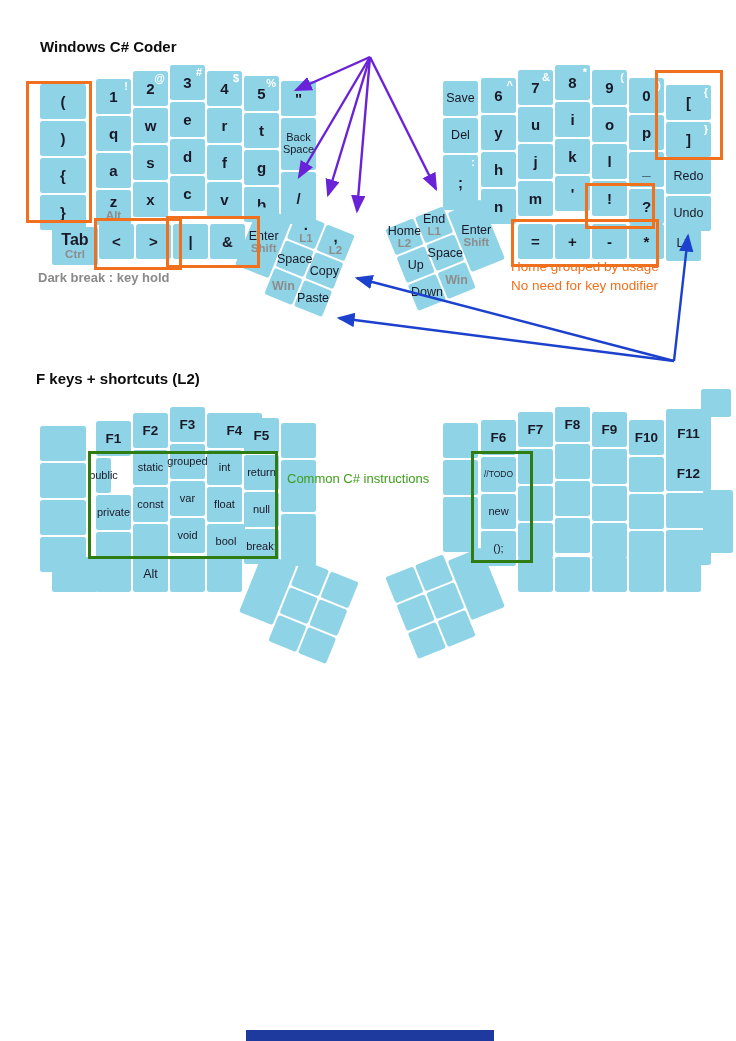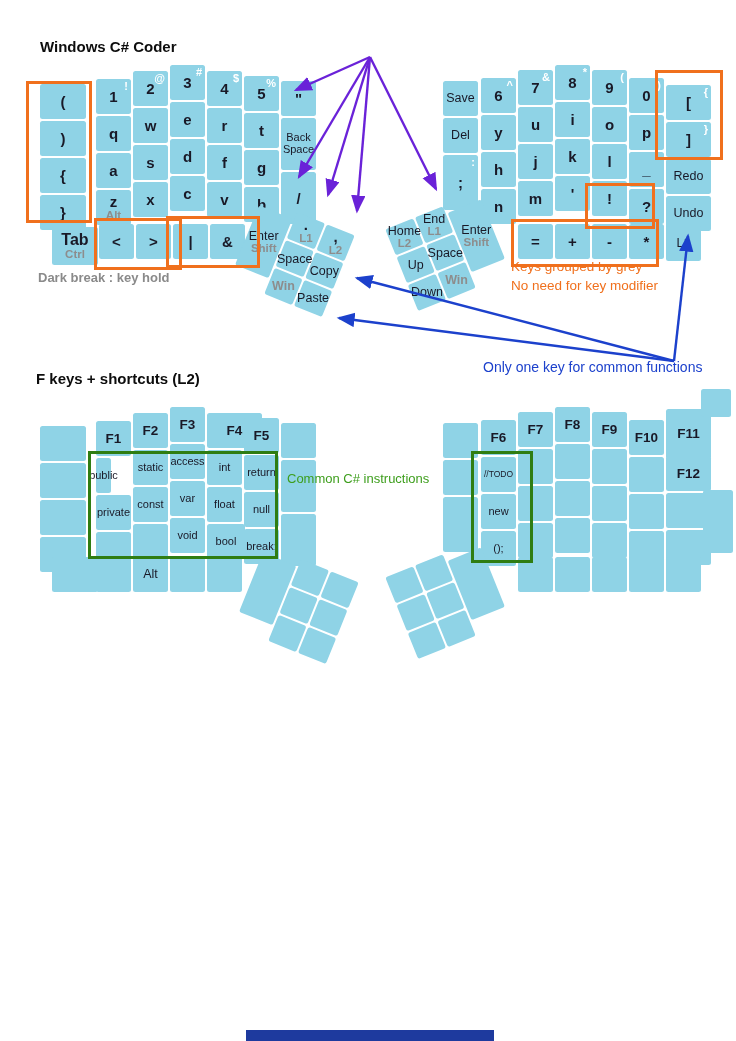--- a/index.html
+++ b/index.html
@@ -32,23 +32,22 @@
   .a-ccs{left:287px;top:471px;color:#3d9e1c;font-size:13px;}
   .footerbar{position:absolute;left:246px;top:1030px;width:248px;height:11px;background:#1e3a9e;}
 </style>
 </head>
 <body>
 
 <div id="page">
 
   <div class="ann t-main">Windows C# Coder</div>
   <div class="ann a-dark">Dark break : key hold</div>
-  <div class="ann a-g1">Keys grouped by grey</div>
+  <div class="ann a-g1">Home grouped by usage</div>
   <div class="ann a-g2">No need for key modifier</div>
-  <div class="ann a-only">Only one key for common functions</div>
   <div class="ann t-sec2">F keys + shortcuts (L2)</div>
   <div class="ann a-ccs">Common C# instructions</div>
 
   <div id="board">
       <div class="key" style="left: 40px; top: 84px; width: 46px; height: 35px;">
         <div class="kc">
           <span class="lab">(</span>
         </div>
       </div>
       <div class="key" style="left: 40px; top: 121px; width: 46px; height: 35px;">
@@ -509,21 +508,21 @@
       <div class="key" style="left: 133px; top: 524px; width: 35px; height: 35px;">
         <div class="kc"></div>
       </div>
       <div class="key" style="left: 170px; top: 407px; width: 35px; height: 35px;">
         <div class="kc">
           <span class="lab fk">F3</span>
         </div>
       </div>
       <div class="key" style="left: 170px; top: 444px; width: 35px; height: 35px;">
         <div class="kc">
-          <span class="lab word">access</span>
+          <span class="lab word">grouped</span>
         </div>
       </div>
       <div class="key" style="left: 170px; top: 481px; width: 35px; height: 35px;">
         <div class="kc">
           <span class="lab word">var</span>
         </div>
       </div>
       <div class="key" style="left: 170px; top: 518px; width: 35px; height: 35px;">
         <div class="kc">
           <span class="lab word">void</span>

